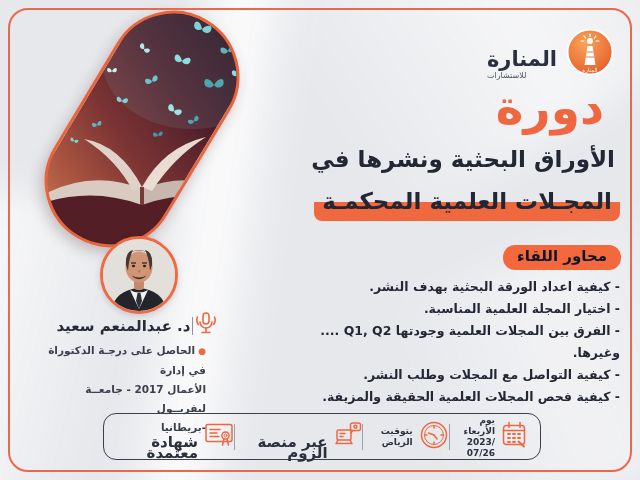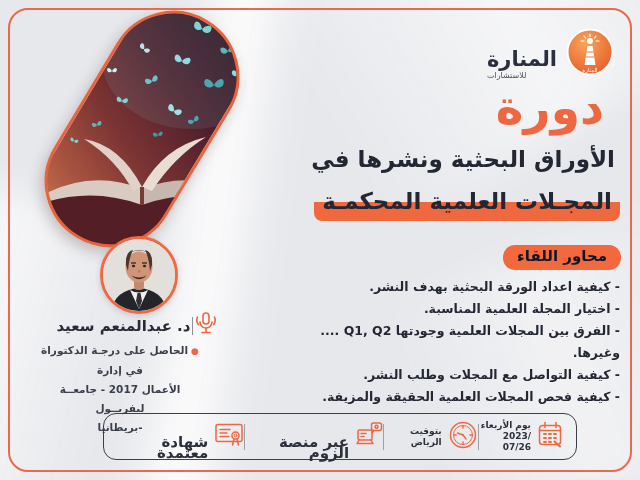--- a/index.html
+++ b/index.html
@@ -53,26 +53,26 @@
   .agenda{position:absolute;top:276px;right:20px;direction:rtl;
     color:#232733;font-size:12.5px;font-weight:bold;line-height:22px;width:330px;}
 
   
   .photo{position:absolute;left:100px;top:236px;width:72px;height:72px;border-radius:50%;
     border:3px solid #ef6a42;overflow:hidden;background:#e7e4e0;box-shadow:0 2px 6px rgba(0,0,0,.15);}
   .name-row{position:absolute;top:311px;right:422px;display:flex;direction:rtl;
     align-items:center;gap:1px;}
   .name-sep{width:1.5px;height:18px;background:#8d939d;}
   .sp-name{font-size:15px;font-weight:bold;color:#262b36;direction:rtl;white-space:nowrap;}
-  .bio{position:absolute;top:341px;right:434px;width:172px;direction:rtl;text-align:center;
+  .bio{position:absolute;top:341px;right:434px;width:172px;direction:rtl;text-align:right;
     font-size:10.5px;font-weight:bold;color:#3a3f4b;line-height:19px;}
   .bio .dot{color:#ee6740;font-size:9px;margin-left:3px;}
 
   
-  .footbar{position:absolute;left:103px;top:413px;width:474px;height:47px;
+  .footbar{position:absolute;left:103px;top:413px;width:438px;height:47px;
     border:1.6px solid #3a3f49;border-radius:13px;display:flex;direction:rtl;
     align-items:center;justify-content:space-between;padding:0 12px;box-sizing:border-box;}
   .fitem{display:flex;direction:rtl;align-items:center;gap:6px;}
   .ftxt{direction:rtl;text-align:right;color:#2b303c;font-weight:bold;line-height:11px;}
   .ftxt .l1{font-size:9px;}
   .ftxt .l2{font-size:9px;direction:ltr;unicode-bidi:isolate;}
   .ftxt.single{font-size:15px;margin-top:22px;}
   .fdiv{width:1px;height:26px;background:#9aa2ab;}
   .ic{display:block;}
 </style>

